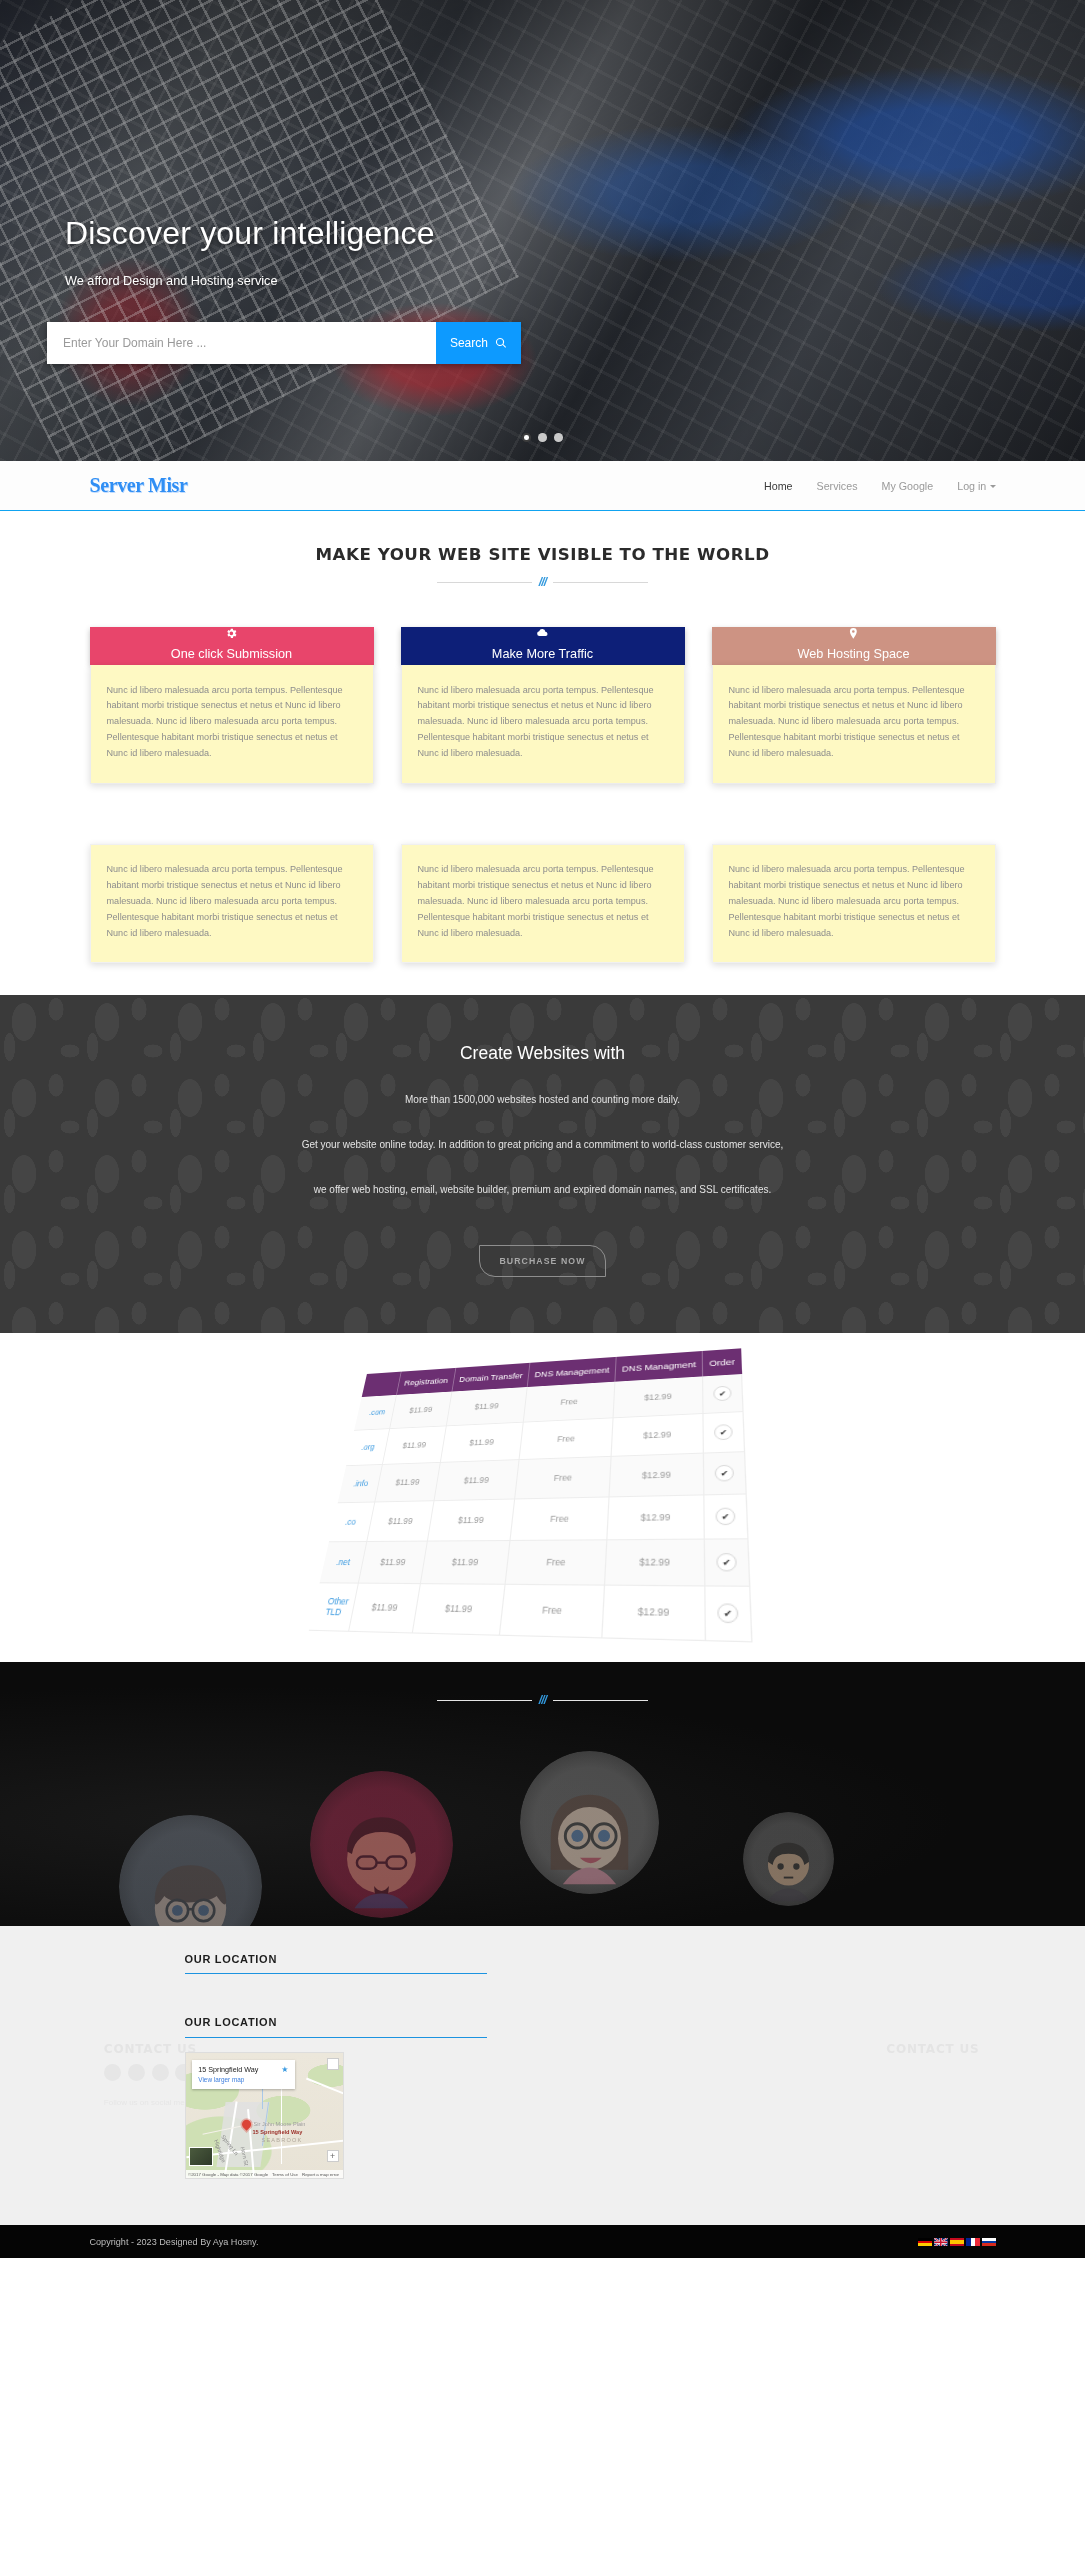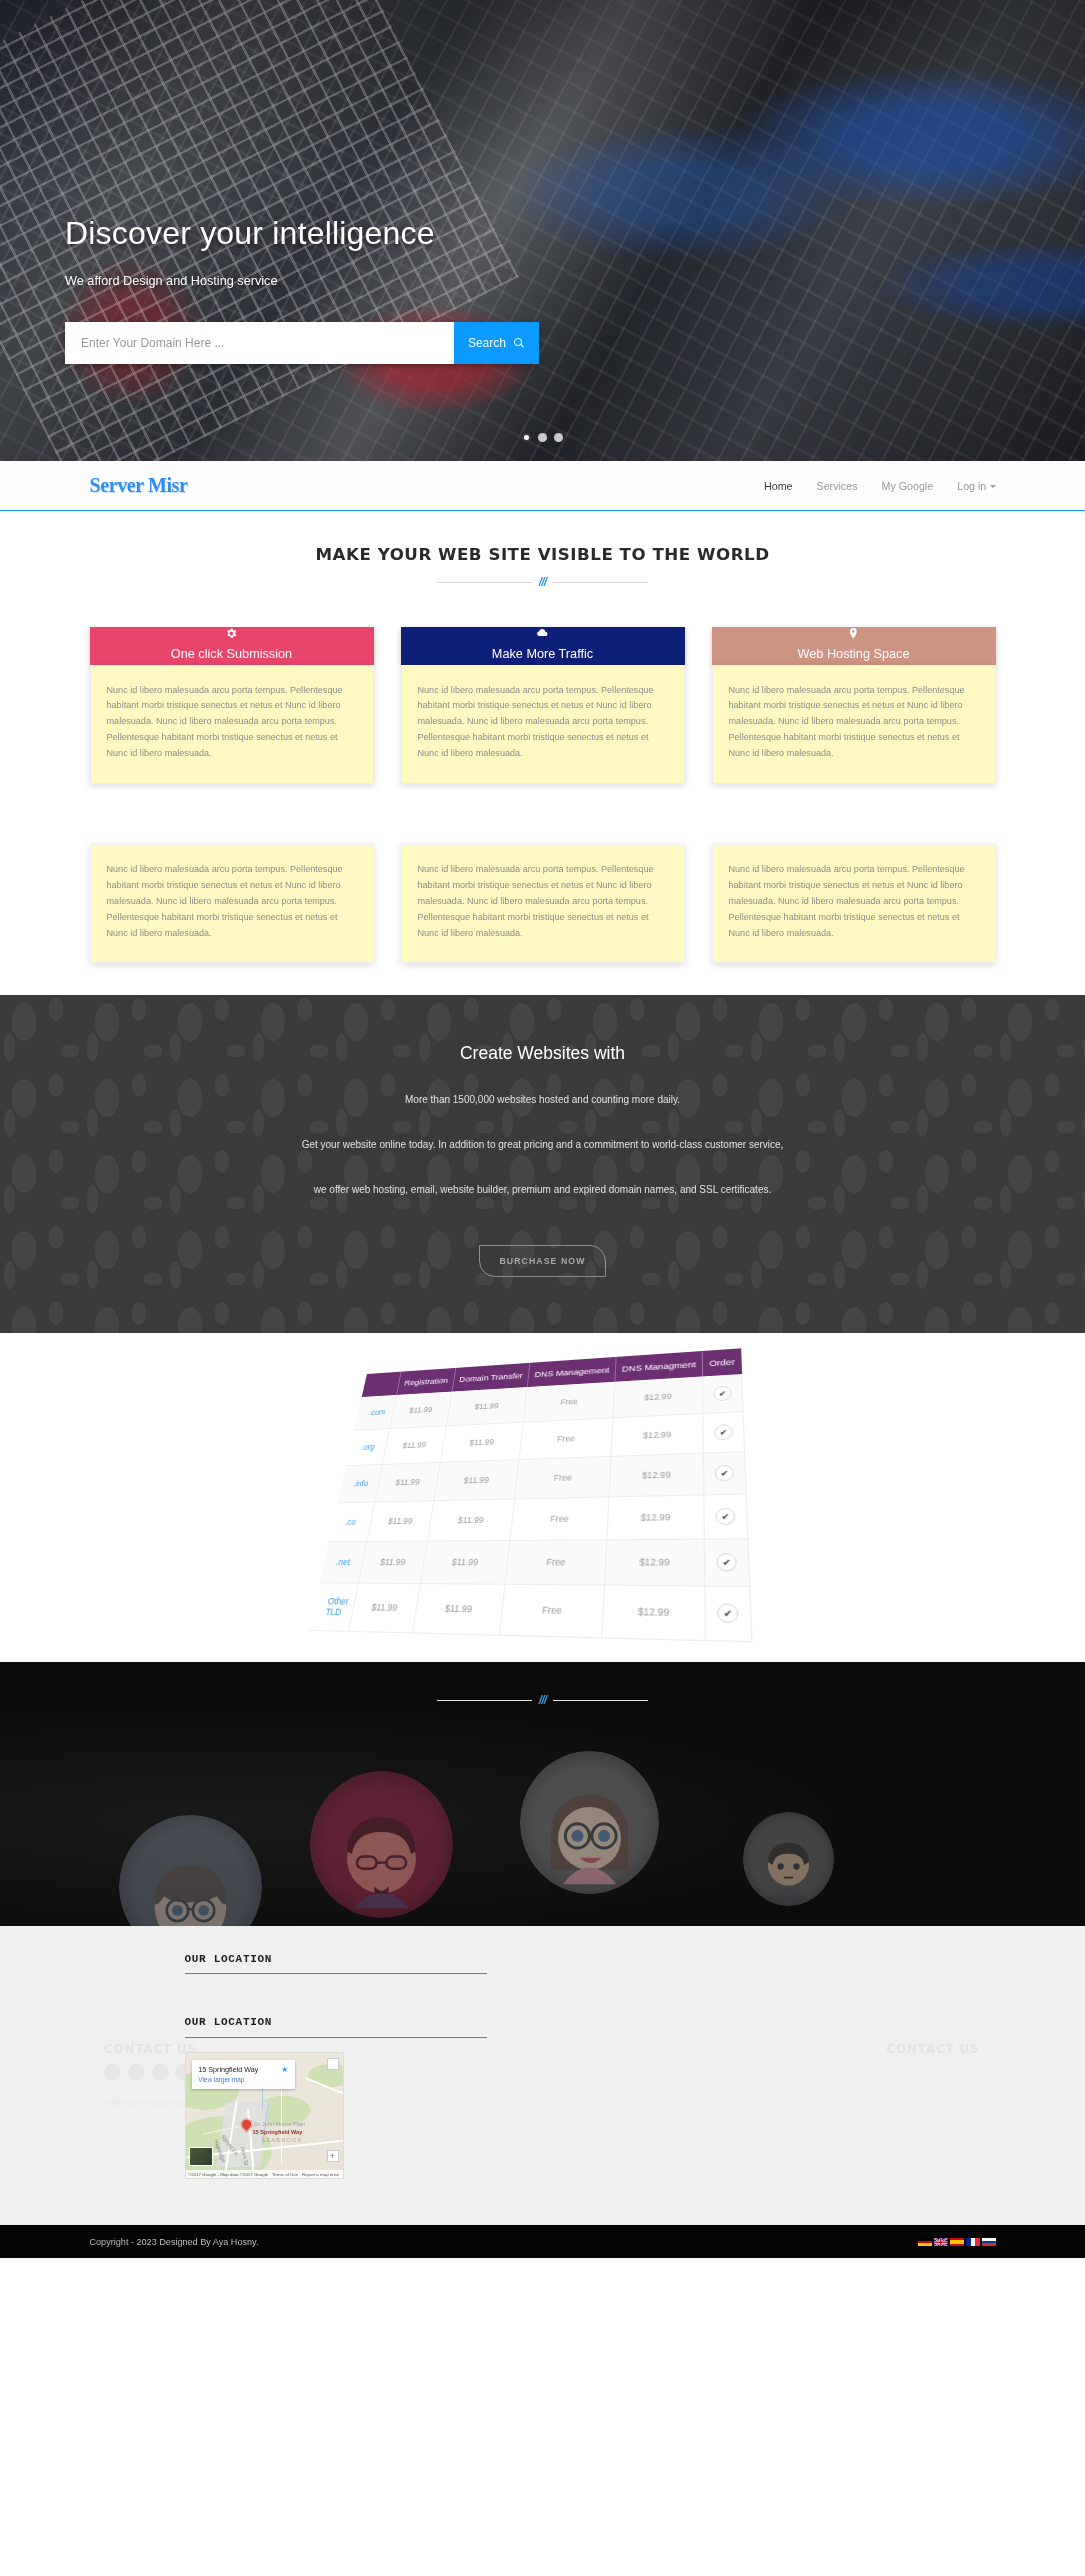--- a/index.html
+++ b/index.html
@@ -26,21 +26,21 @@
   .hero-grille{position:absolute;left:-48px;top:-32px;width:493px;height:445px;
     transform:rotate(-27deg);opacity:.50;
     background:
       repeating-linear-gradient(0deg,rgba(220,220,220,.55) 0 2.4px,rgba(0,0,0,0) 2.4px 17.5px),
       repeating-linear-gradient(90deg,rgba(220,220,220,.55) 0 2.4px,rgba(0,0,0,0) 2.4px 17.5px);}
   .hero-inner{position:relative;width:1085px;padding:0 65px;}
   .hero-title{color:#fff;font-size:32px;font-weight:400;letter-spacing:0.2px;
     position:absolute;top:215px;left:65px;text-shadow:0 1.6px 4.8px rgba(0,0,0,.55);}
   .hero-sub{color:#fff;font-size:12.7px;font-weight:400;position:absolute;top:274px;left:65px;
     text-shadow:0 0.8px 4px rgba(0,0,0,.6);}
-  .searchbar{position:absolute;top:322px;left:65px;display:flex;box-shadow:0 1.6px 6.4px rgba(0,0,0,.35);}
+  .searchbar{position:absolute;top:322px;left:47px;display:flex;box-shadow:0 1.6px 6.4px rgba(0,0,0,.35);}
   .searchbar input{width:389px;height:42px;border:0;outline:0;padding:0 16px;font-size:12px;
     color:#6f6f6f;background:#fff;font-family:"Liberation Sans",sans-serif;}
   .searchbar input::placeholder{color:#9a9a9a;}
   .search-btn{width:85px;height:42px;border:0;background:#0d9aff;color:#fff;font-size:12px;
     cursor:pointer;display:flex;align-items:center;justify-content:center;gap:7.2px;
     font-family:"Liberation Sans",sans-serif;}
   .search-btn svg{width:12px;height:12px;fill:#fff;}
   .dots{position:absolute;left:0;right:0;top:433px;display:flex;justify-content:center;gap:7.2px;}
   .dot{width:8.7px;height:8.7px;border-radius:50%;background:#c9c9c9;cursor:pointer;}
   .dot.active{background:#fff;border:2.4px solid #3c3c3c;box-sizing:border-box;}
@@ -120,21 +120,21 @@
   .team .sec-title{position:relative;padding-top:20.7px;}
   .avatars{position:absolute;left:0;right:0;bottom:0;height:199px;}
   .av{position:absolute;border-radius:50%;display:flex;align-items:flex-end;justify-content:center;overflow:hidden;}
   .av .ring{position:absolute;inset:0;border-radius:50%;}
 
   
   .location{width:1085px;background:#f0f0f0;padding:27px 0 0;position:relative;}
   .loc-in{width:906px;margin:0 auto;position:relative;}
   .loc-col{width:302px;margin-left:95px;}
   .loc-h{font-size:11px;font-weight:bold;letter-spacing:0.7px;color:#1d1d1d;
-    font-family:Liberation Mono, monospace;padding-bottom:8.7px;border-bottom:0.8px solid #1c93e0;}
+    font-family:Liberation Sans, sans-serif;padding-bottom:8.7px;border-bottom:0.8px solid #1c93e0;}
   .loc-h2{margin-top:42px;}
   .ghost{position:absolute;font-size:12px;font-weight:bold;letter-spacing:0.8px;color:#e4e4e4;
     font-family:"DejaVu Sans",sans-serif;}
   .ghost.left{left:14.3px;top:89px;}
   .ghost.right{right:16px;top:89px;}
   .ghost-sub{position:absolute;left:14.3px;top:145px;font-size:8px;color:#e6e6e6;}
   .socials{position:absolute;left:14.3px;top:111px;display:flex;gap:6.4px;}
   .socials span{width:17.5px;height:17.5px;border-radius:50%;background:#e6e6e6;display:block;}
 
   

